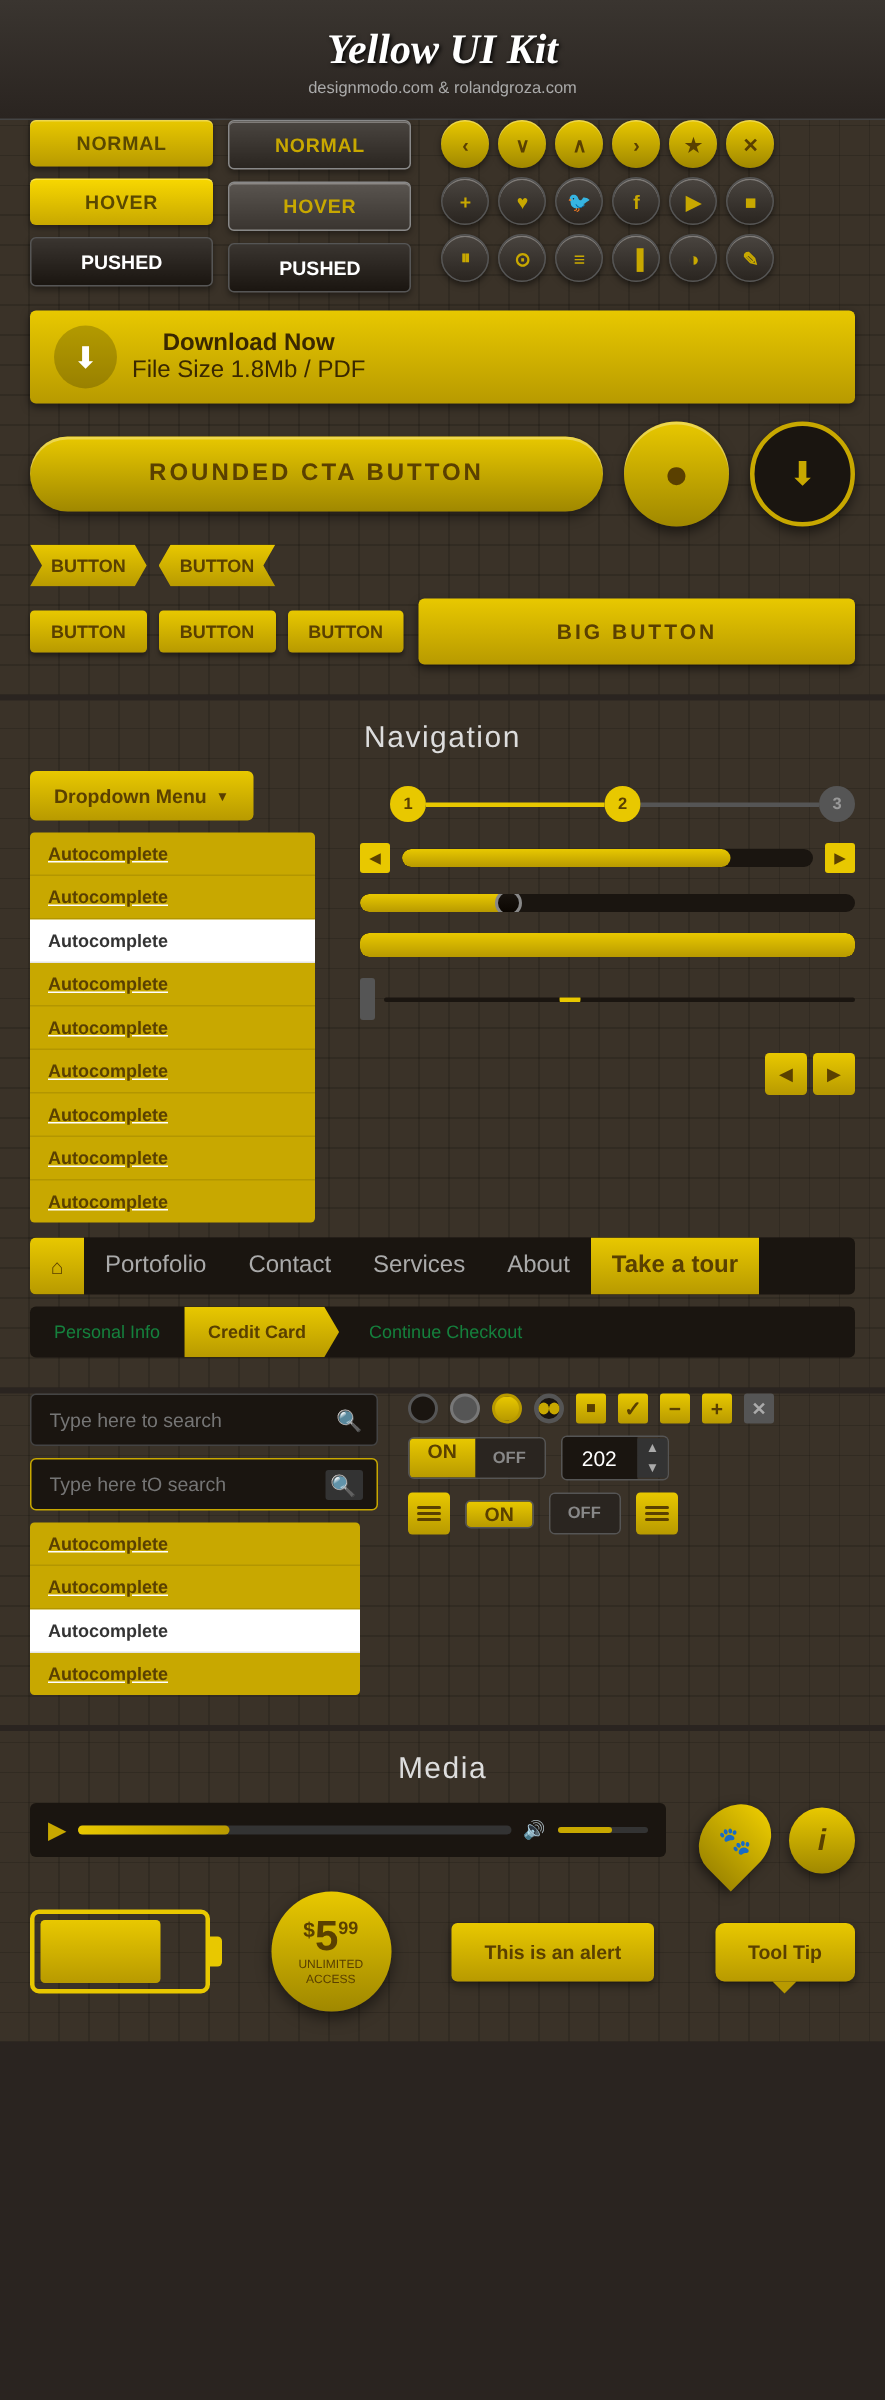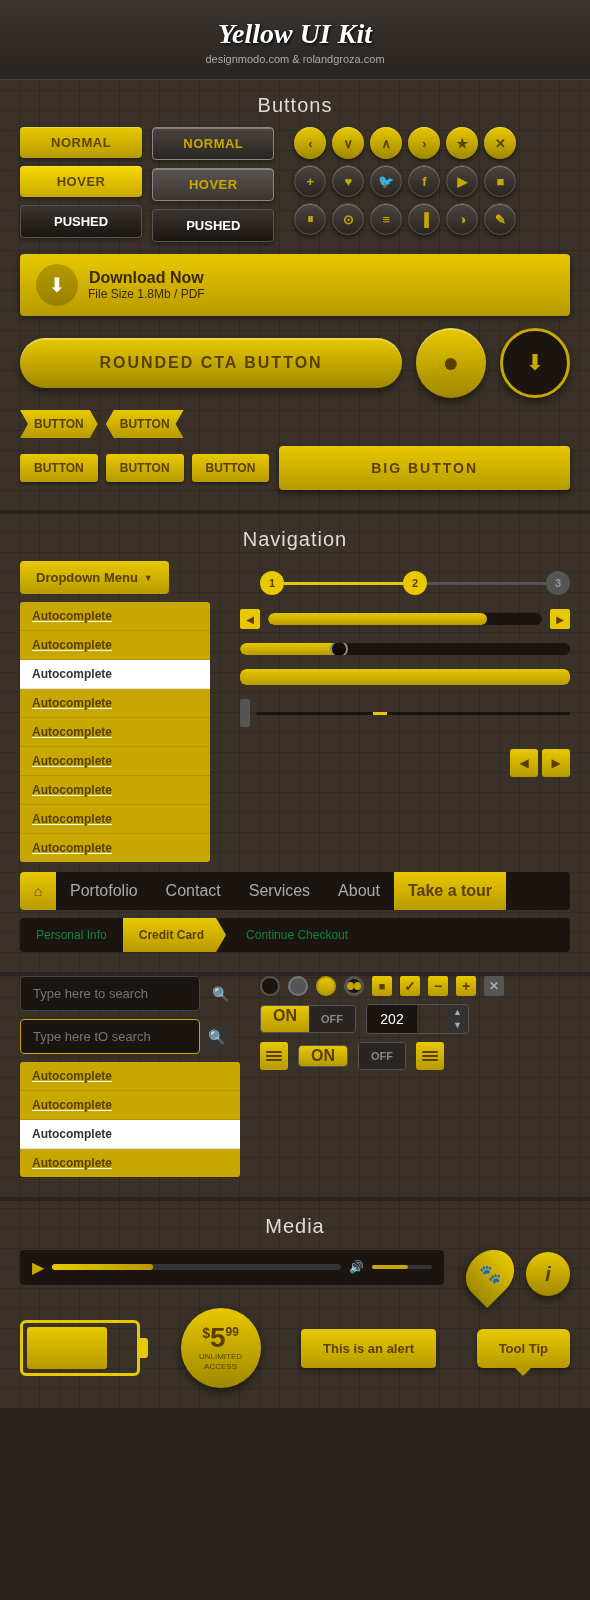--- a/index.html
+++ b/index.html
@@ -164,21 +164,21 @@
       background: rgba(0,0,0,0.2);
       border-radius: 50%;
       display: flex;
       align-items: center;
       justify-content: center;
       font-size: 20px;
       color: #fff;
     }
     .btn-download-text { color: #3a2800; }
     .btn-download-text .main { font-size: 16px; font-weight: bold; }
-    .btn-download-text .sub { font-size: 12px; }
+    .btn-download-text .sub { font-size: 16px; }
 
     .btn-rounded-cta {
       background: linear-gradient(180deg, #e8c800 0%, #a08800 100%);
       color: #5a4000;
       border: none;
       border-radius: 30px;
       padding: 16px 30px;
       font-size: 16px;
       font-weight: bold;
       cursor: pointer;
@@ -480,21 +480,21 @@
     .breadcrumb-item.last {
       padding-left: 20px;
     }
 
     
     .search-input-wrap {
       position: relative;
       margin-bottom: 8px;
     }
     .search-input {
-      width: 180px;
+      width: 232px;
       padding: 9px 36px 9px 12px;
       background: #1a1510;
       border: 1px solid #444;
       border-radius: 4px;
       color: #e5e5e5;
       font-size: 13px;
       outline: none;
     }
     .search-input.yellow-border {
       border-color: #c8a800;
@@ -553,40 +553,39 @@
     }
     .toggle {
       display: flex;
       border-radius: 4px;
       overflow: hidden;
       border: 1px solid #555;
     }
     .toggle-on {
       background: linear-gradient(180deg, #e8c800 0%, #b89a00 100%);
       color: #5a4000;
-      font-size: 16px;
+      font-size: 13px;
       font-weight: bold;
       padding: 1px 12px;
       cursor: pointer;
     }
     .toggle-off {
       background: #2a2520;
       color: #888;
       font-size: 11px;
       font-weight: bold;
       padding: 7px 12px;
       cursor: pointer;
     }
     .number-input {
       display: flex;
       align-items: center;
       border: 1px solid #555;
       border-radius: 4px;
       overflow: hidden;
-      gap: 30px;
     }
     .number-val {
       background: #1a1510;
       color: #fff;
       padding: 6px 12px;
       font-size: 14px;
       width: 50px;
       text-align: center;
     }
     .number-arrows {
@@ -792,21 +791,20 @@
   </style>
 </head>
 <body>
 
 <div class="header">
   <h1>Yellow UI Kit</h1>
   <p>designmodo.com &amp; rolandgroza.com</p>
 </div>
 
 <div class="section">
-  <div class="section-title">Buttons</div>
 
   <div class="flex-row mb-12" style="align-items:flex-start">
 
     <div class="btn-col">
       <button class="btn-yellow">Normal</button>
       <button class="btn-yellow" style="background:linear-gradient(180deg,#f8d800 0%,#c8a800 100%)">Hover</button>
       <button class="btn-black">Pushed</button>
     </div>
 
     <div class="btn-col">

